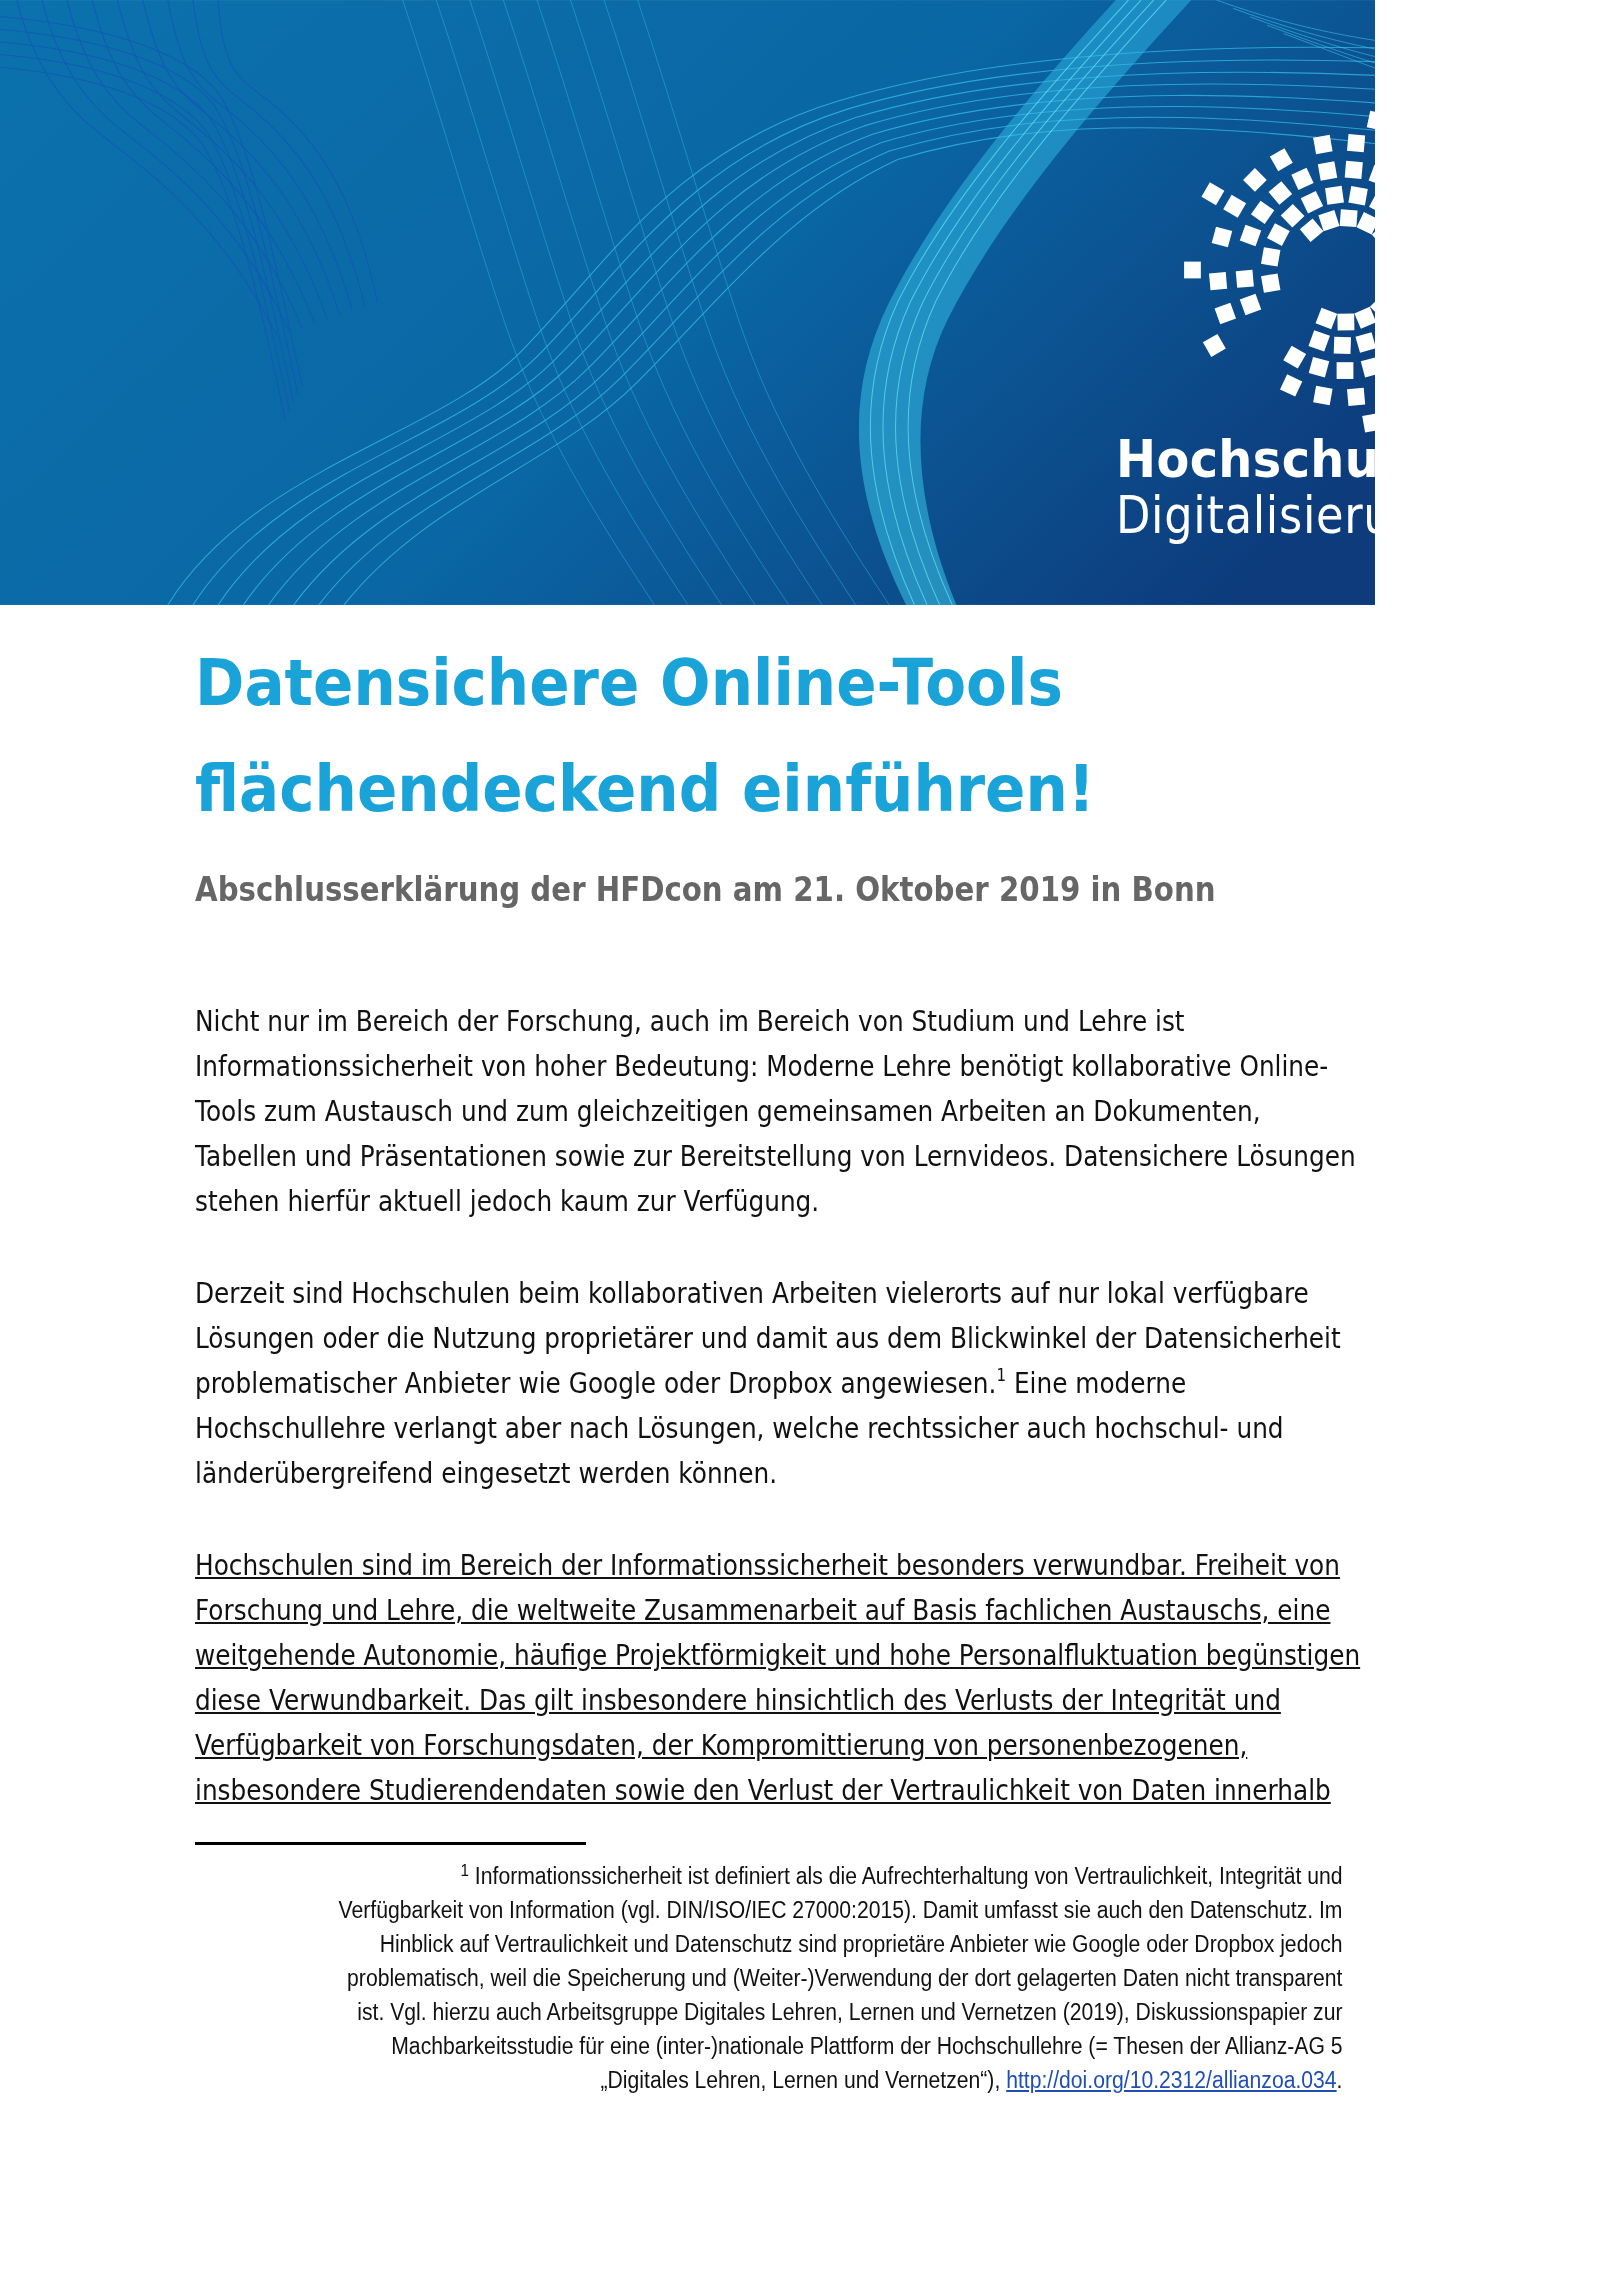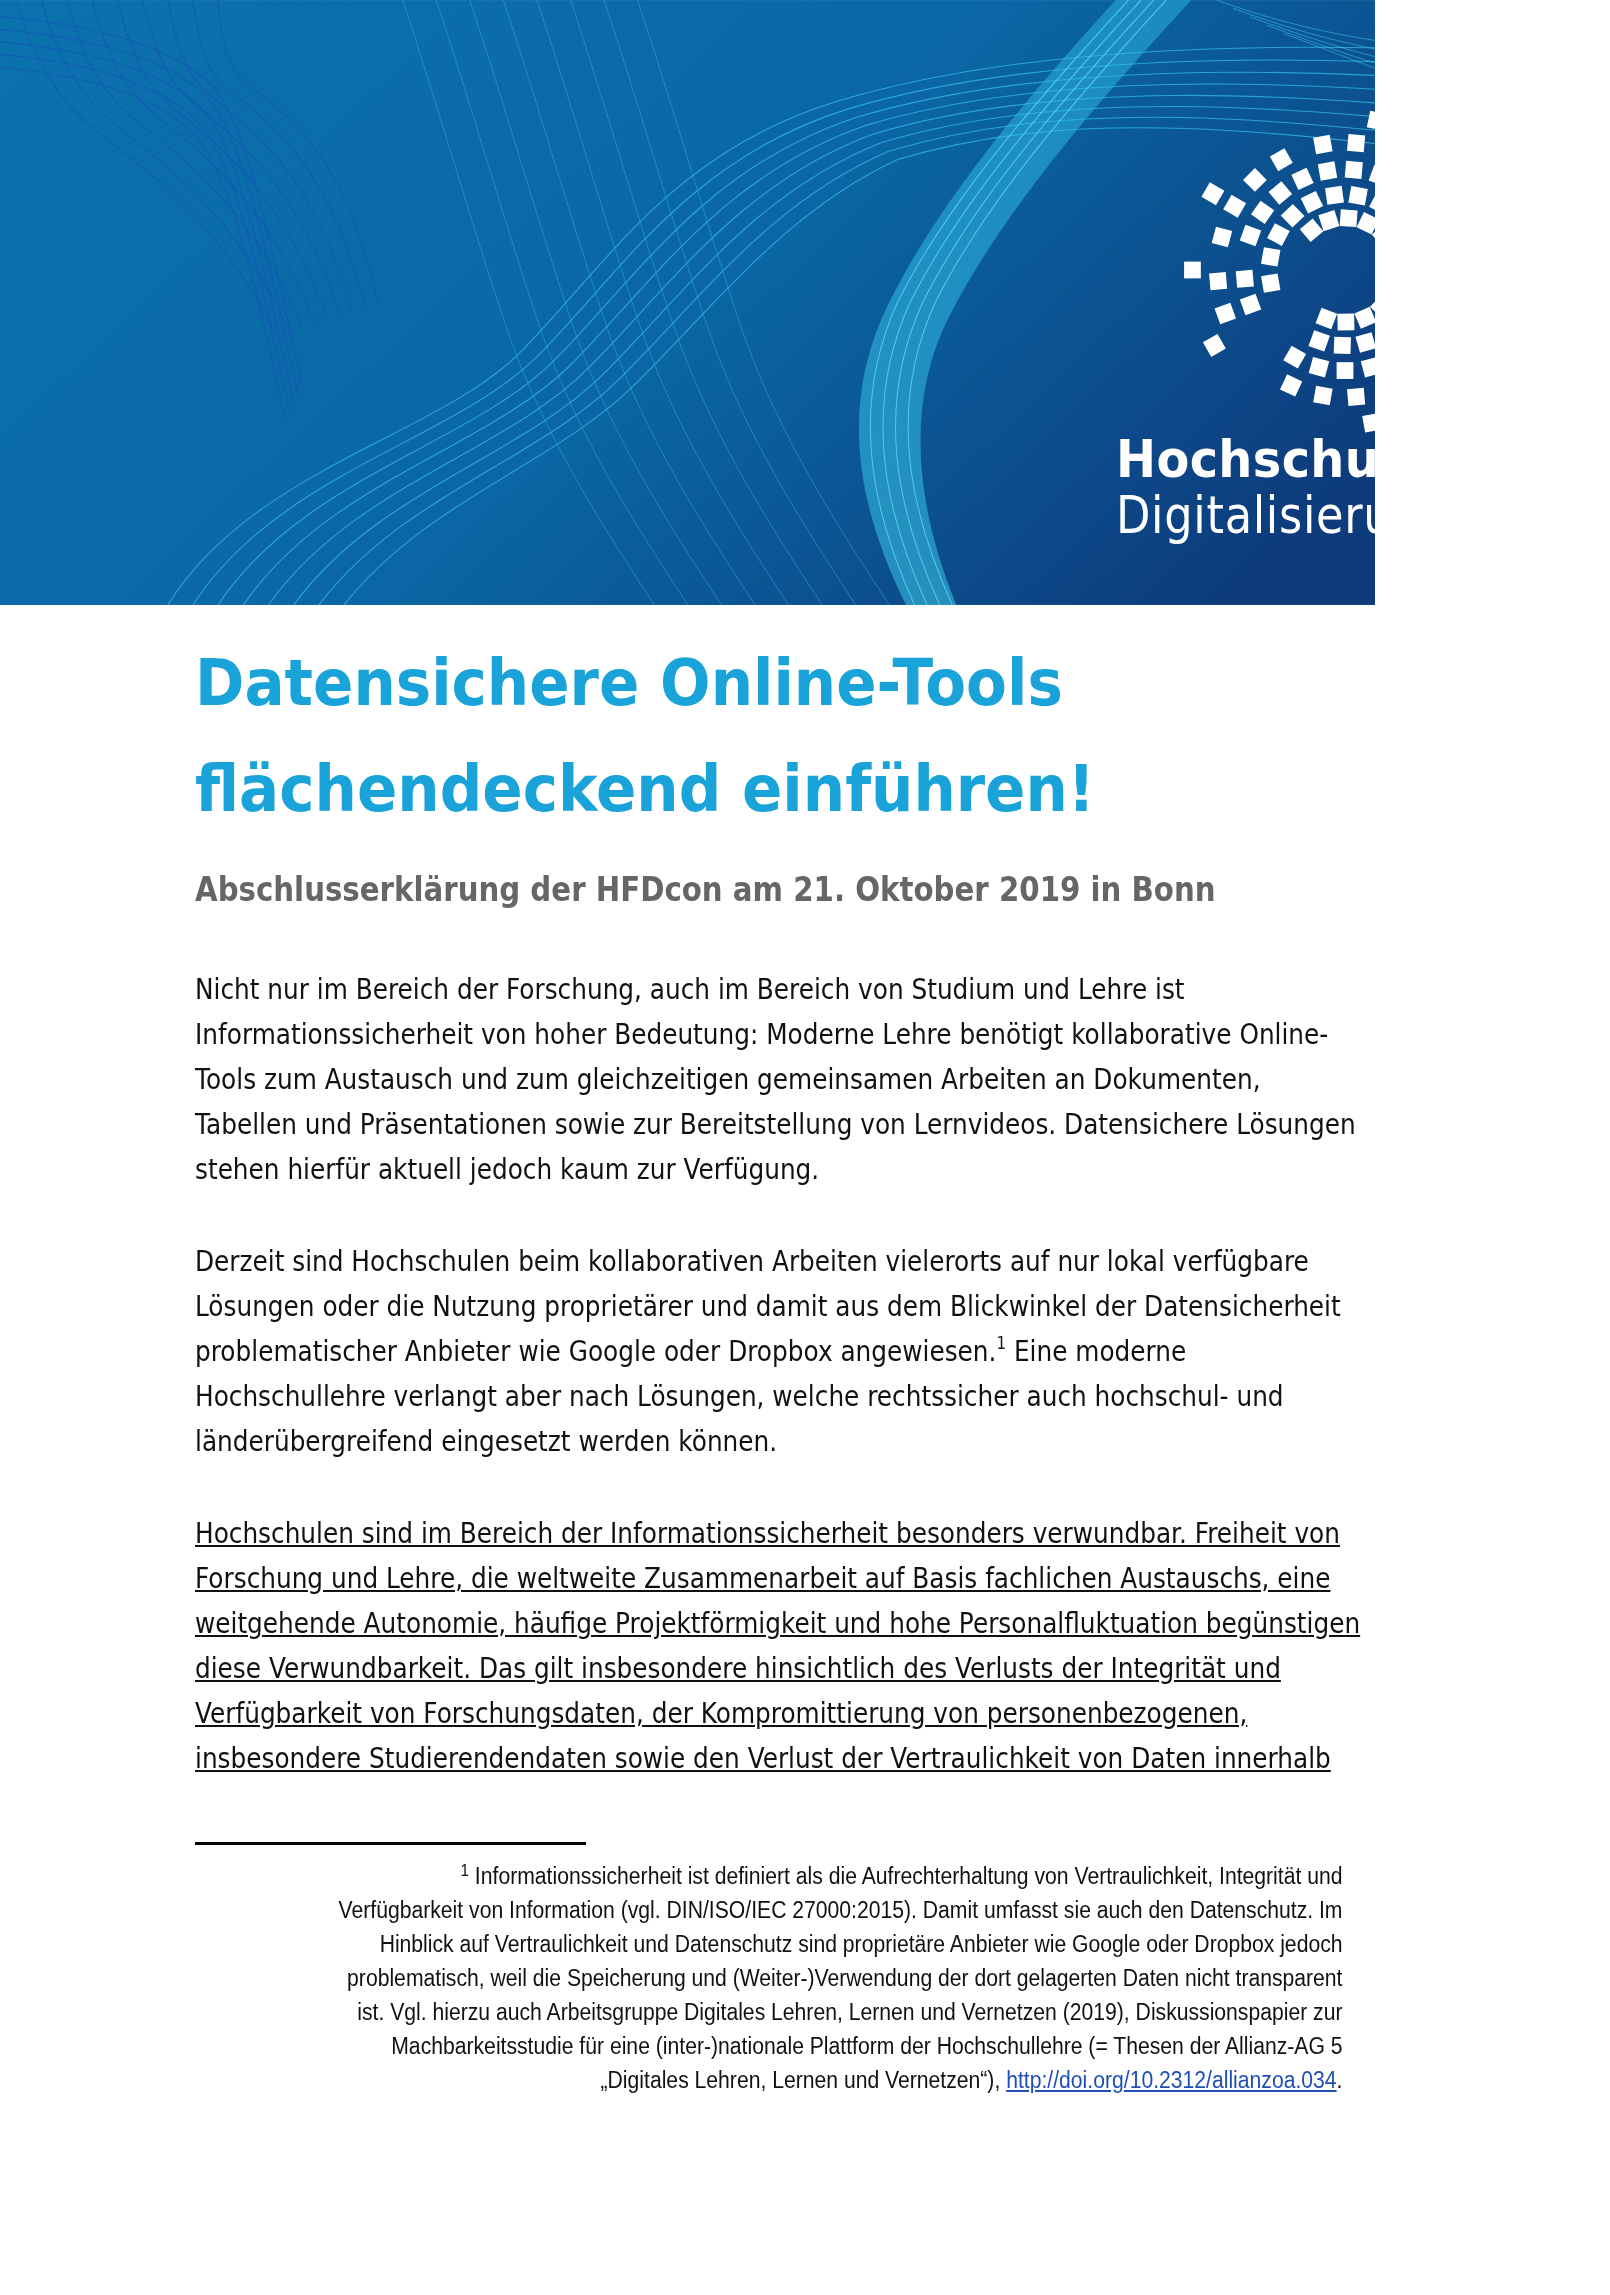--- a/index.html
+++ b/index.html
@@ -6,21 +6,21 @@
   body { width: 1610px; height: 2295px; position: relative; overflow: hidden; }
   .banner { position: absolute; left: 0; top: 0; width: 1375px; height: 605px; overflow: hidden; }
   .banner svg { position: absolute; left: 0; top: 0; }
   .logo-text { position: absolute; left: 1116px; color: #ffffff; font-family: "DejaVu Sans", sans-serif; white-space: nowrap; }
   .logo-line1 { top: 429px; font-size: 52px; font-weight: bold; letter-spacing: 0.4px; transform: scaleX(0.92); transform-origin: left top; }
   .logo-line2 { top: 485px; font-size: 52px; font-weight: normal; letter-spacing: 0.8px; transform: scaleX(0.86); transform-origin: left top; }
   .title { position: absolute; left: 195px; color: #1aa3d9; font-family: "DejaVu Sans", sans-serif; font-weight: bold; font-size: 64px; white-space: nowrap; transform: scaleX(0.93); transform-origin: left top; margin: 0; }
   .title-l1 { top: 646px; }
   .title-l2 { top: 752px; }
   .subtitle { position: absolute; left: 195px; top: 869px; color: #666666; font-family: "DejaVu Sans", sans-serif; font-weight: bold; font-size: 34px; white-space: nowrap; transform: scaleX(0.86); transform-origin: left top; margin: 0; }
-  .body-text { position: absolute; left: 195px; width: 1258px; font-family: "DejaVu Sans", sans-serif; color: #111111; font-size: 28px; line-height: 45px; }
+  .body-text { position: absolute; left: 195px; width: 1258px; font-family: "DejaVu Sans", sans-serif; color: #111111; font-size: 28px; line-height: 45px; margin-top: 32px; }
   .body-line { display: block; white-space: nowrap; transform: scaleX(0.885); transform-origin: left top; }
   .p1 { top: 967px; }
   .p2 { top: 1239px; }
   .p3 { top: 1511px; text-decoration: underline; }
   sup.fnref { font-size: 17px; vertical-align: 11.7px; line-height: 0; }
   .fn-rule { position: absolute; left: 195px; top: 1842px; width: 391px; height: 2.5px; background: #000000; }
   .footnote { position: absolute; left: 195px; top: 1859px; width: 1275px; font-family: "Liberation Sans", sans-serif; color: #111111; font-size: 23.5px; line-height: 34px; text-align: right; }
   .fn-line { display: block; white-space: nowrap; transform: scaleX(0.9); transform-origin: left top; }
   .fn-num { font-size: 17px; vertical-align: 8.4px; line-height: 0; }
   .fn-link { color: #1f4fb4; text-decoration: underline; }

